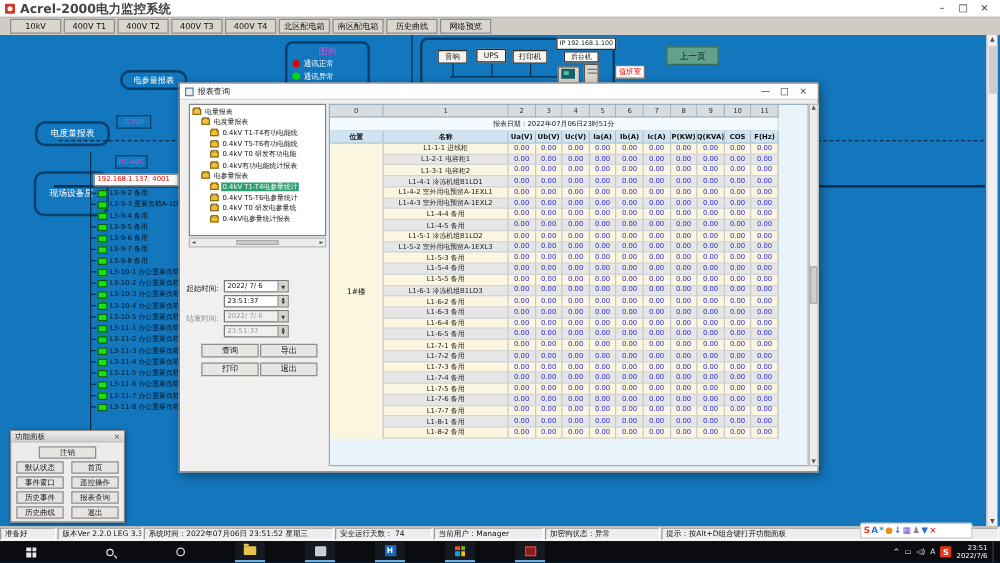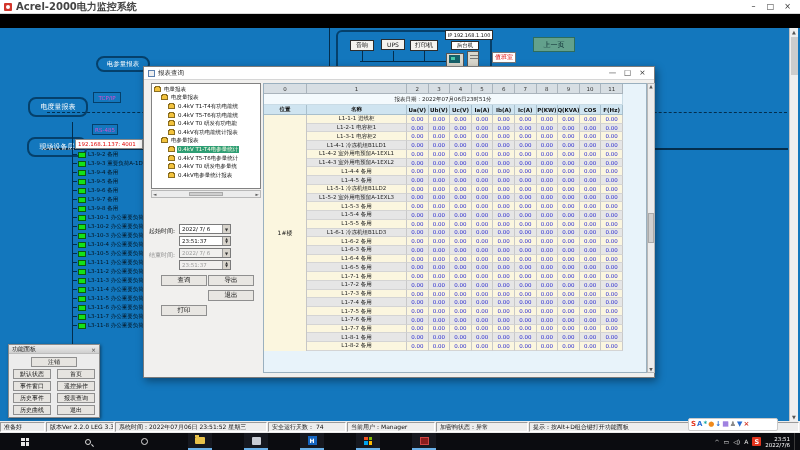--- a/index.html
+++ b/index.html
@@ -23,21 +23,21 @@
   .main{position:absolute;left:0;top:28px;width:800px;height:393px;background:#1377bd;overflow:hidden;}
   .dash-line{position:absolute;left:47px;top:84px;width:740px;height:0;border-top:1px dashed #032e4e;}
   .bus-line{position:absolute;left:43px;top:120px;width:745px;height:2px;background:#032e4e;}
   .vline-legend{position:absolute;left:329px;top:0px;width:1px;height:44px;background:#032e4e;}
   .chip{position:absolute;border:2px solid #05406b;border-radius:8px;color:#fff;
         display:flex;align-items:center;justify-content:center;white-space:nowrap;}
   .chip-small{position:absolute;border:1px solid #05406b;color:#d44fd0;background:#1377bd;
         display:flex;align-items:center;justify-content:center;font-size:5.5px;white-space:nowrap;}
   #chip-master{left:96px;top:28px;width:54px;height:16px;font-size:6.5px;}
   #chip-network{left:28px;top:69px;width:60px;height:20px;font-size:7px;}
-  #chip-field{left:27px;top:109px;width:60px;height:20px;font-size:7px;}
+  #chip-field{left:27px;top:109px;width:60px;height:36px;font-size:7px;}
   #chip-tcpip{left:93px;top:64px;width:28px;height:11px;}
   #chip-rs485{left:92px;top:96px;width:26px;height:11px;}
   
   .legend{position:absolute;left:228px;top:5px;width:68px;height:43px;border:2px solid #05406b;border-radius:6px;padding:1px 4px;}
   .legend-title{text-align:center;font-size:7px;color:#e04bd0;}
   .legend-row{display:flex;align-items:center;gap:3px;height:10px;}
   .legend-dot{width:6px;height:6px;border-radius:50%;}
   .legend-label{font-size:6px;color:#fff;white-space:nowrap;}
   
   .station{position:absolute;left:336px;top:2px;width:156px;height:58px;border:2px solid #05406b;border-radius:6px;}
@@ -184,32 +184,59 @@
   <div class="titlebar">
     <span class="app-icon"></span>
     <span class="win-title">Acrel-2000电力监控系统</span>
     <span class="win-controls">
       <span>–</span>
       <span>□</span>
       <span>×</span>
     </span>
   </div>
 
+  <div class="tabbar">
+
+  <div class="tab odd">10kV</div>
+      <div class="tab even">400V T1</div>
+      <div class="tab odd">400V T2</div>
+      <div class="tab even">400V T3</div>
+      <div class="tab odd">400V T4</div>
+      <div class="tab even">北区配电箱</div>
+      <div class="tab odd">南区配电箱</div>
+      <div class="tab even">历史曲线</div>
+      <div class="tab odd">网络预览</div>
+    </div>
 
   <div class="main">
     <div class="dash-line"></div>
     <div class="bus-line"></div>
     <div class="vline-legend"></div>
 
     <div class="chip" id="chip-master">电参量报表</div>
     <div class="chip" id="chip-network">电度量报表</div>
     <div class="chip" id="chip-field">现场设备层</div>
     <div class="chip-small" id="chip-tcpip">TCP/IP</div>
     <div class="chip-small" id="chip-rs485">RS-485</div>
 
+    <div class="legend">
+      <div class="legend-title">图例</div>
+      <div>
+
+          <div class="legend-row odd">
+            <span class="legend-dot" style="background: rgb(230, 0, 0);"></span>
+            <span class="legend-label">通讯正常</span>
+          </div>
+
+          <div class="legend-row even">
+            <span class="legend-dot" style="background: rgb(0, 224, 0);"></span>
+            <span class="legend-label">通讯异常</span>
+          </div>
+        </div>
+    </div>
 
     <div class="station">
       <div class="devchip" style="left:12px;top:8px;width:24px;height:11px;">音响</div>
       <div class="devchip" style="left:43px;top:7px;width:24px;height:11px;">UPS</div>
       <div class="devchip" style="left:72px;top:8px;width:28px;height:11px;">打印机</div>
       <div class="st-stub" style="left:24px;"></div>
       <div class="st-stub" style="left:55px;"></div>
       <div class="st-stub" style="left:86px;"></div>
       <div class="st-hline"></div>
       <div class="ip-chip">IP 192.168.1.100</div>
@@ -467,21 +494,21 @@
       </div>
       <div class="combo spin dis" style="left:35px;top:193px;">
         <span>23:51:37</span>
         <span class="dd">
             <span>▲</span>
             <span>▼</span>
           </span>
       </div>
       <div class="dbtn" style="left:17px;top:208px;">查询</div>
       <div class="dbtn" style="left:64px;top:208px;">导出</div>
-      <div class="dbtn" style="left:17px;top:238px;">打印</div>
+      <div class="dbtn" style="left:17px;top:223px;">打印</div>
       <div class="dbtn" style="left:64px;top:223px;">退出</div>
 
       <div class="grid">
         <div class="idx-row">
 
         <div class="c odd">0</div>
             <div class="c even">1</div>
             <div class="c odd">2</div>
             <div class="c even">3</div>
             <div class="c odd">4</div>

